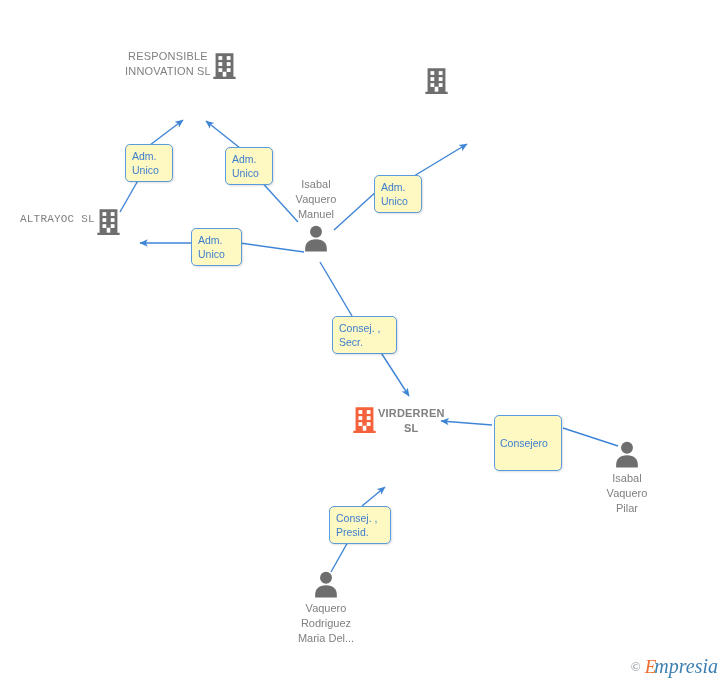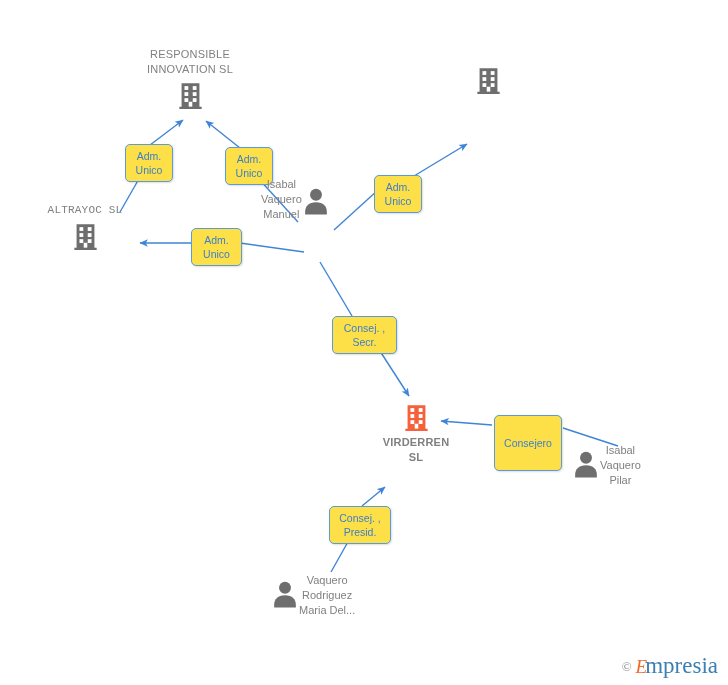--- a/index.html
+++ b/index.html
@@ -13,71 +13,71 @@
   }
   #graph{
     position:absolute;left:0;top:0;width:728px;height:685px;
   }
   svg.edges{position:absolute;left:0;top:0;width:728px;height:685px;pointer-events:none;}
 
   .node{position:absolute;}
 
   
   .company{
-    display:flex;flex-direction:column;align-items:center;
+    display:flex;flex-direction:row;align-items:center;
     width:130px;
     text-align:center;
   }
   .company .cap{
     font-size:11px;line-height:15px;color:#808080;
     letter-spacing:.2px;
     white-space:pre-line;
   }
   .company .cap.below{margin-top:3px;}
   .bld{width:27px;height:29px;display:block;}
 
   
   .person{
-    display:flex;flex-direction:row;align-items:center;
+    display:flex;flex-direction:column;align-items:center;
     width:110px;text-align:center;
   }
   .person .pname{
     font-size:11px;line-height:15px;color:#808080;
     white-space:pre-line;
   }
   .person .pname.above{margin-bottom:2px;}
   .person .pname.below{margin-top:3px;}
   .per{width:28px;height:28px;display:block;}
 
   
   .chip{
     position:absolute;
     box-sizing:border-box;
-    background:#fde047;
+    background:#fef9c3;
     border:1px solid #5a9bdc;
     border-radius:5px;
     color:#3d7ecc;
     font-size:10.5px;
     line-height:14px;
-    text-align:center;
+    text-align:left;
     padding:4px 6px;
     white-space:pre-line;
     box-shadow:1px 1px 2px rgba(0,0,0,.13);
   }
 
   
   .watermark{
     position:absolute;right:10px;bottom:8px;
     display:flex;align-items:center;gap:4px;
     font-size:16px;
     user-select:none;
   }
   .wm-c{color:#8a8f96;font-size:13px;font-family:"Liberation Serif", serif;}
   .wm-e{color:#ef6c2e;font-family:"Liberation Serif", serif;font-style:italic;font-size:19px;line-height:19px;}
-  .wm-rest{color:#3c7fb1;font-family:"Liberation Serif", serif;font-size:23px;line-height:19px;margin-left:-2px;}
+  .wm-rest{color:#3c7fb1;font-family:"Liberation Serif", serif;font-style:italic;font-size:20px;line-height:19px;margin-left:-2px;}
 </style>
 </head>
 <body>
 
 <div id="graph">
 
   <svg class="edges" viewBox="0 0 728 685">
     <defs>
       <marker id="arrow" markerWidth="7" markerHeight="7" refX="5.6" refY="3" orient="auto">
         <path d="M0,0.4 L6,3 L0,5.6 L1.5,3 Z" fill="#3f85d6"></path>

